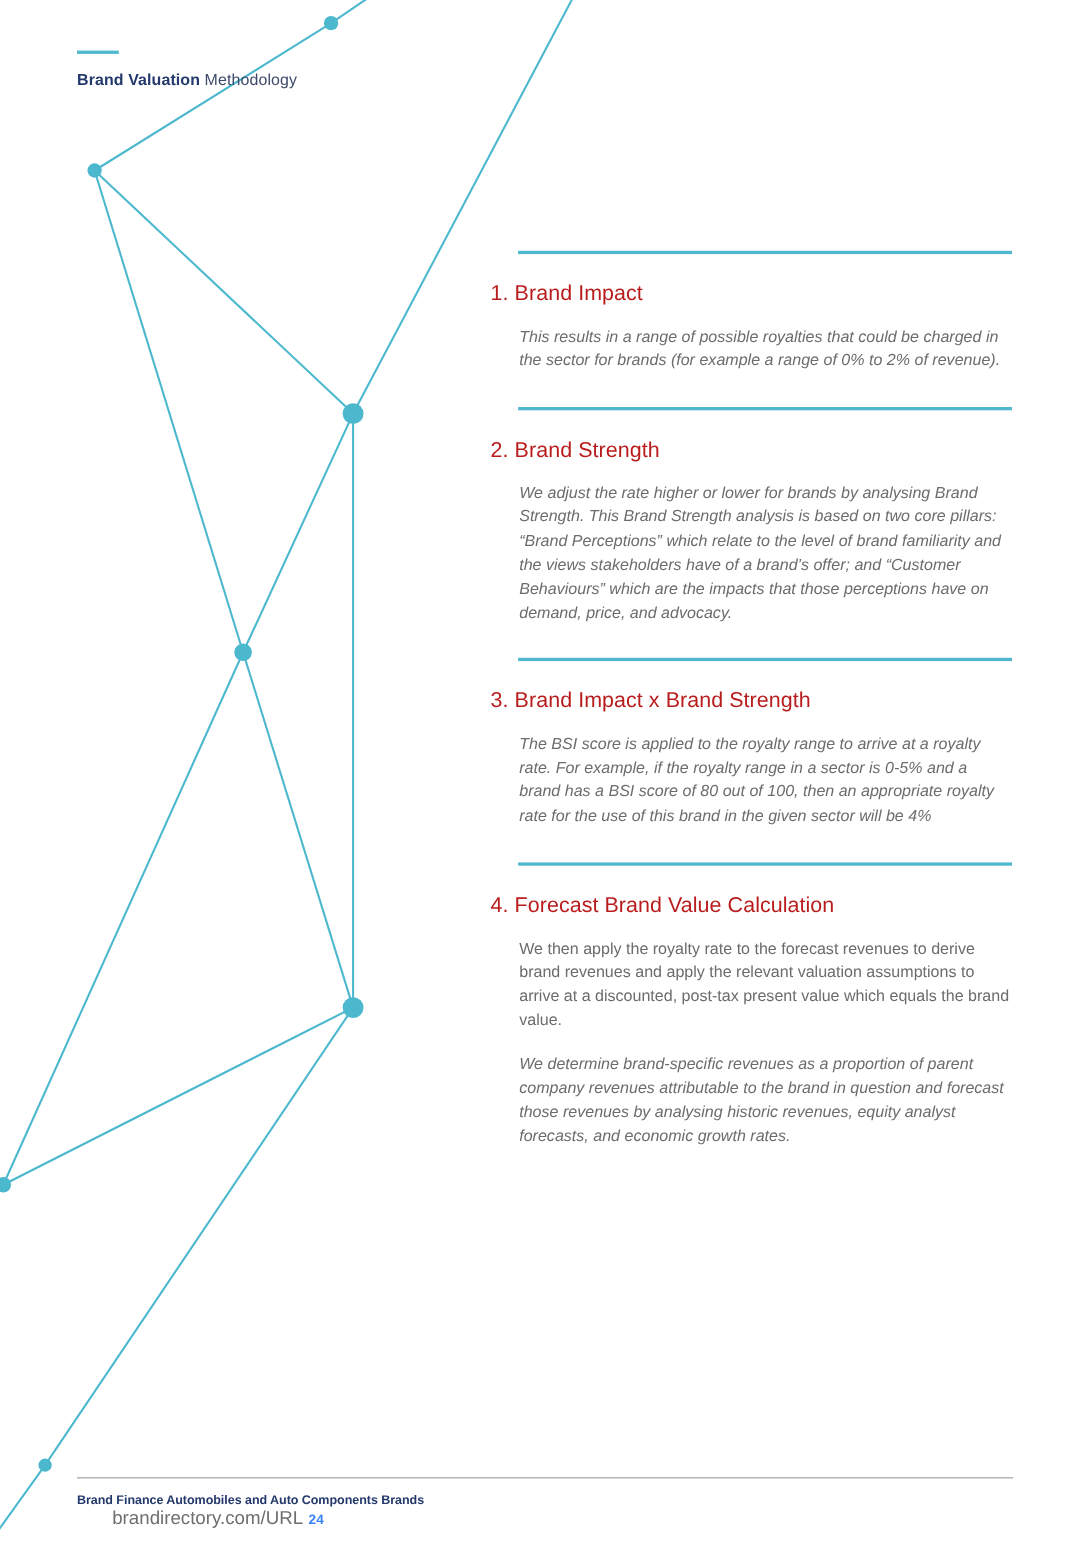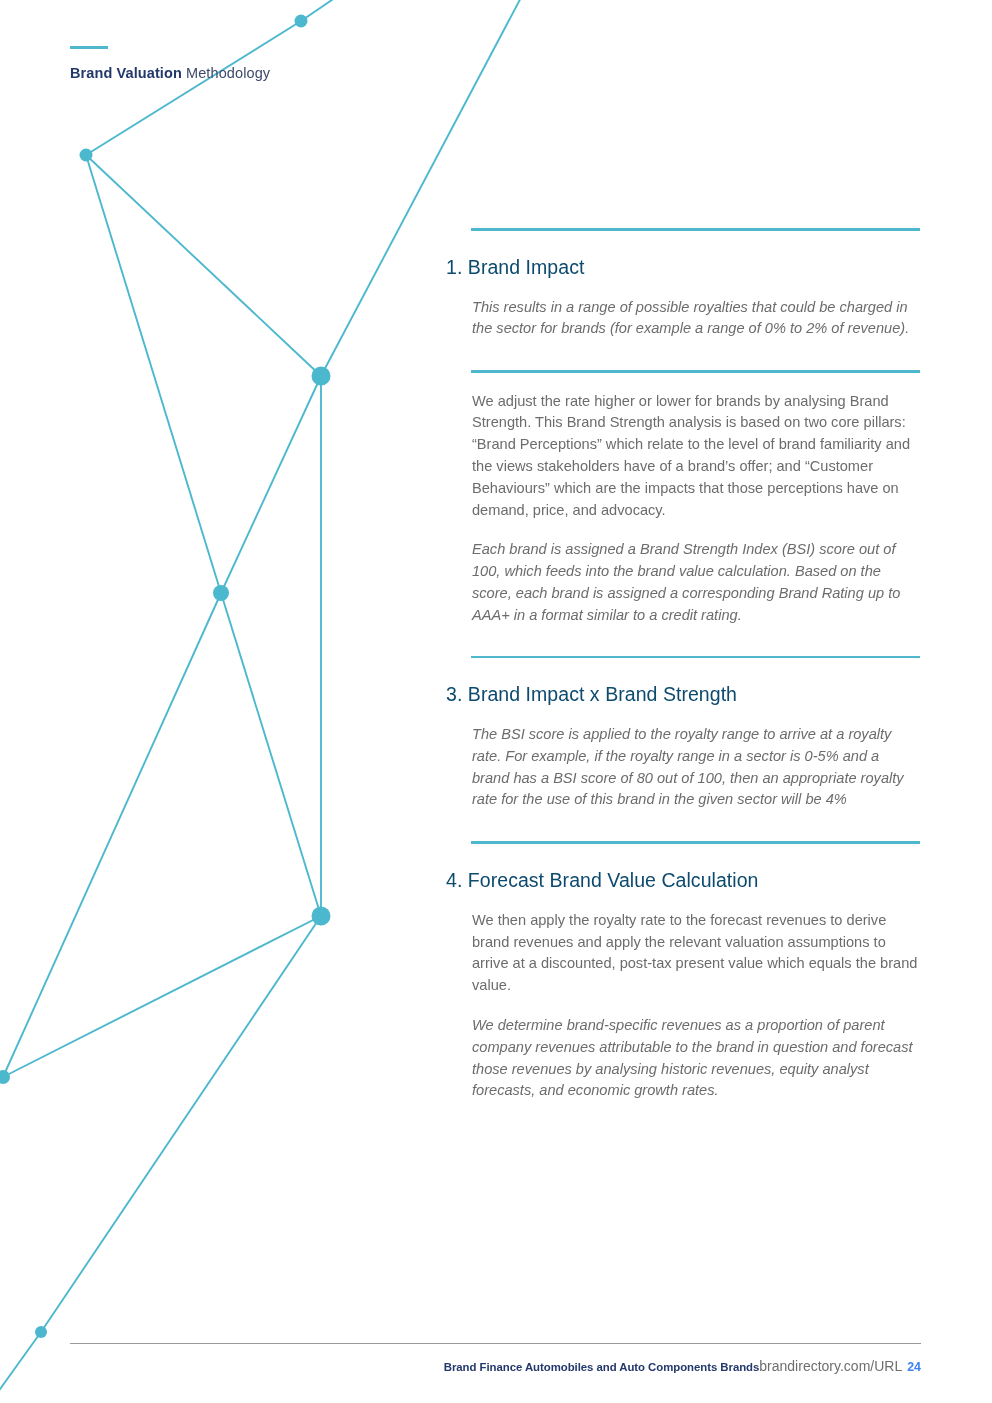--- a/index.html
+++ b/index.html
@@ -69,21 +69,21 @@
   }
   .section-rule {
     height: 2.5px;
     background: #4FB8CE;
     margin-left: 25px;
     margin-right: 0;
   }
   .section-heading {
     font-size: 19.5px;
     font-weight: normal;
-    color: #0c4a6e;
+    color: #b91c1c;
     margin: 25px 0 0 0;
     letter-spacing: .05px;
   }
   .section-body {
     margin-left: 26px;
     margin-top: 18px;
   }
   .section-body p {
     margin: 0 0 18px 0;
     font-size: 14.6px;
@@ -107,36 +107,38 @@
     width: 851px;
   }
   #footer-rule {
     height: 1px;
     background: #9A9A9A;
     width: 100%;
   }
   #footer-row {
     display: flex;
     align-items: baseline;
-    justify-content: flex-end;
+    justify-content: space-between;
     margin-top: 14px;
+    flex-direction: column;
   }
   #footer-left {
     font-size: 11.4px;
     font-weight: bold;
     color: #23386B;
     letter-spacing: -.05px;
   }
   #footer-right {
     display: flex;
     align-items: baseline;
   }
   #footer-url {
-    font-size: 14px;
+    font-size: 17px;
     color: #6E6E6E;
+    margin-left: 32px;
   }
   #footer-page {
     font-size: 12.4px;
     font-weight: bold;
     color: #3b82f6;
     margin-left: 5px;
   }
 </style>
 </head>
 <body>
@@ -183,23 +185,23 @@
       <div class="section-rule"></div>
       <h2 class="section-heading">1. Brand Impact</h2>
       <div class="section-body">
         <p>This results in a range of possible royalties that could be charged in the sector for brands (for example a range of 0% to 2% of revenue).</p>
       </div>
       <div class="sec-gap-1"></div>
     </div>
 
     <div class="section">
       <div class="section-rule"></div>
+      <h2 class="section-heading">2. Brand Strength</h2>
       <div class="section-body">
         <p>We adjust the rate higher or lower for brands by analysing Brand Strength. This Brand Strength analysis is based on two core pillars: “Brand Perceptions” which relate to the level of brand familiarity and the views stakeholders have of a brand’s offer; and “Customer Behaviours” which are the impacts that those perceptions have on demand, price, and advocacy.</p>
-        <p>Each brand is assigned a Brand Strength Index (BSI) score out of 100, which feeds into the brand value calculation. Based on the score, each brand is assigned a corresponding Brand Rating up to AAA+ in a format similar to a credit rating.</p>
       </div>
       <div class="sec-gap-2"></div>
     </div>
 
     <div class="section">
       <div class="section-rule"></div>
       <h2 class="section-heading">3. Brand Impact x Brand Strength</h2>
       <div class="section-body">
         <p>The BSI score is applied to the royalty range to arrive at a royalty rate. For example, if the royalty range in a sector is 0-5% and a brand has a BSI score of 80 out of 100, then an appropriate royalty rate for the use of this brand in the given sector will be 4%</p>
       </div>

